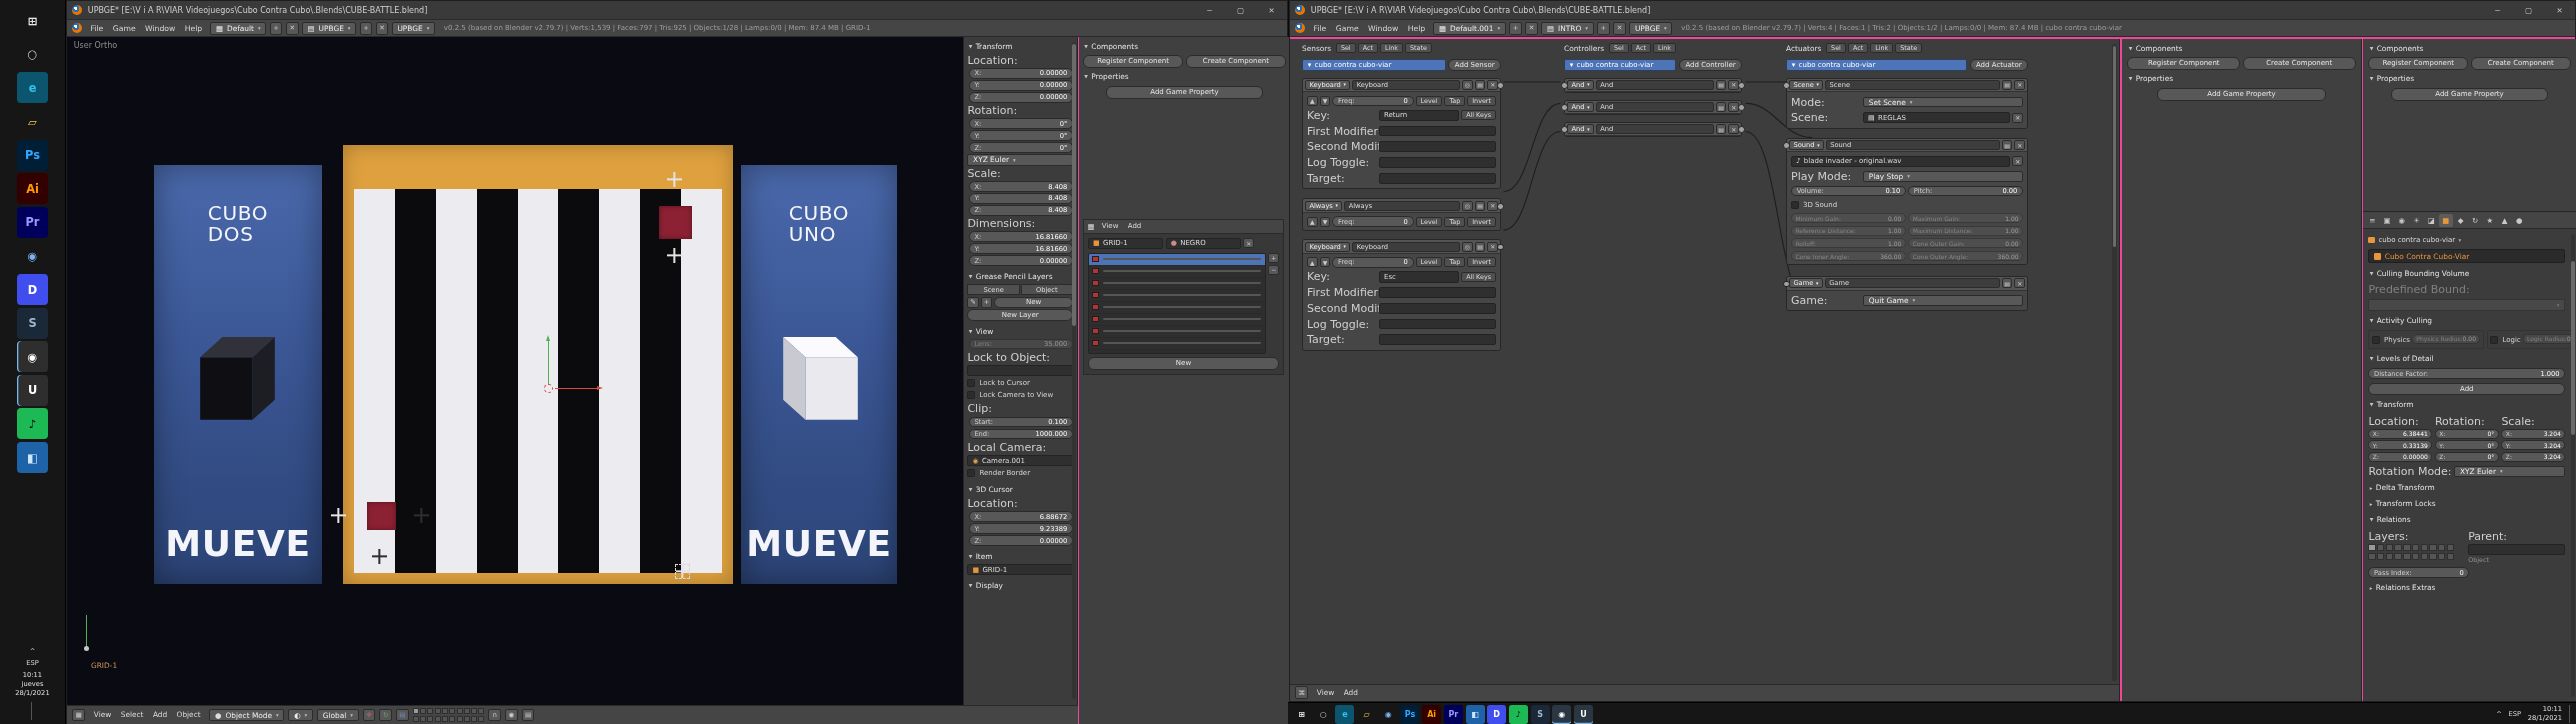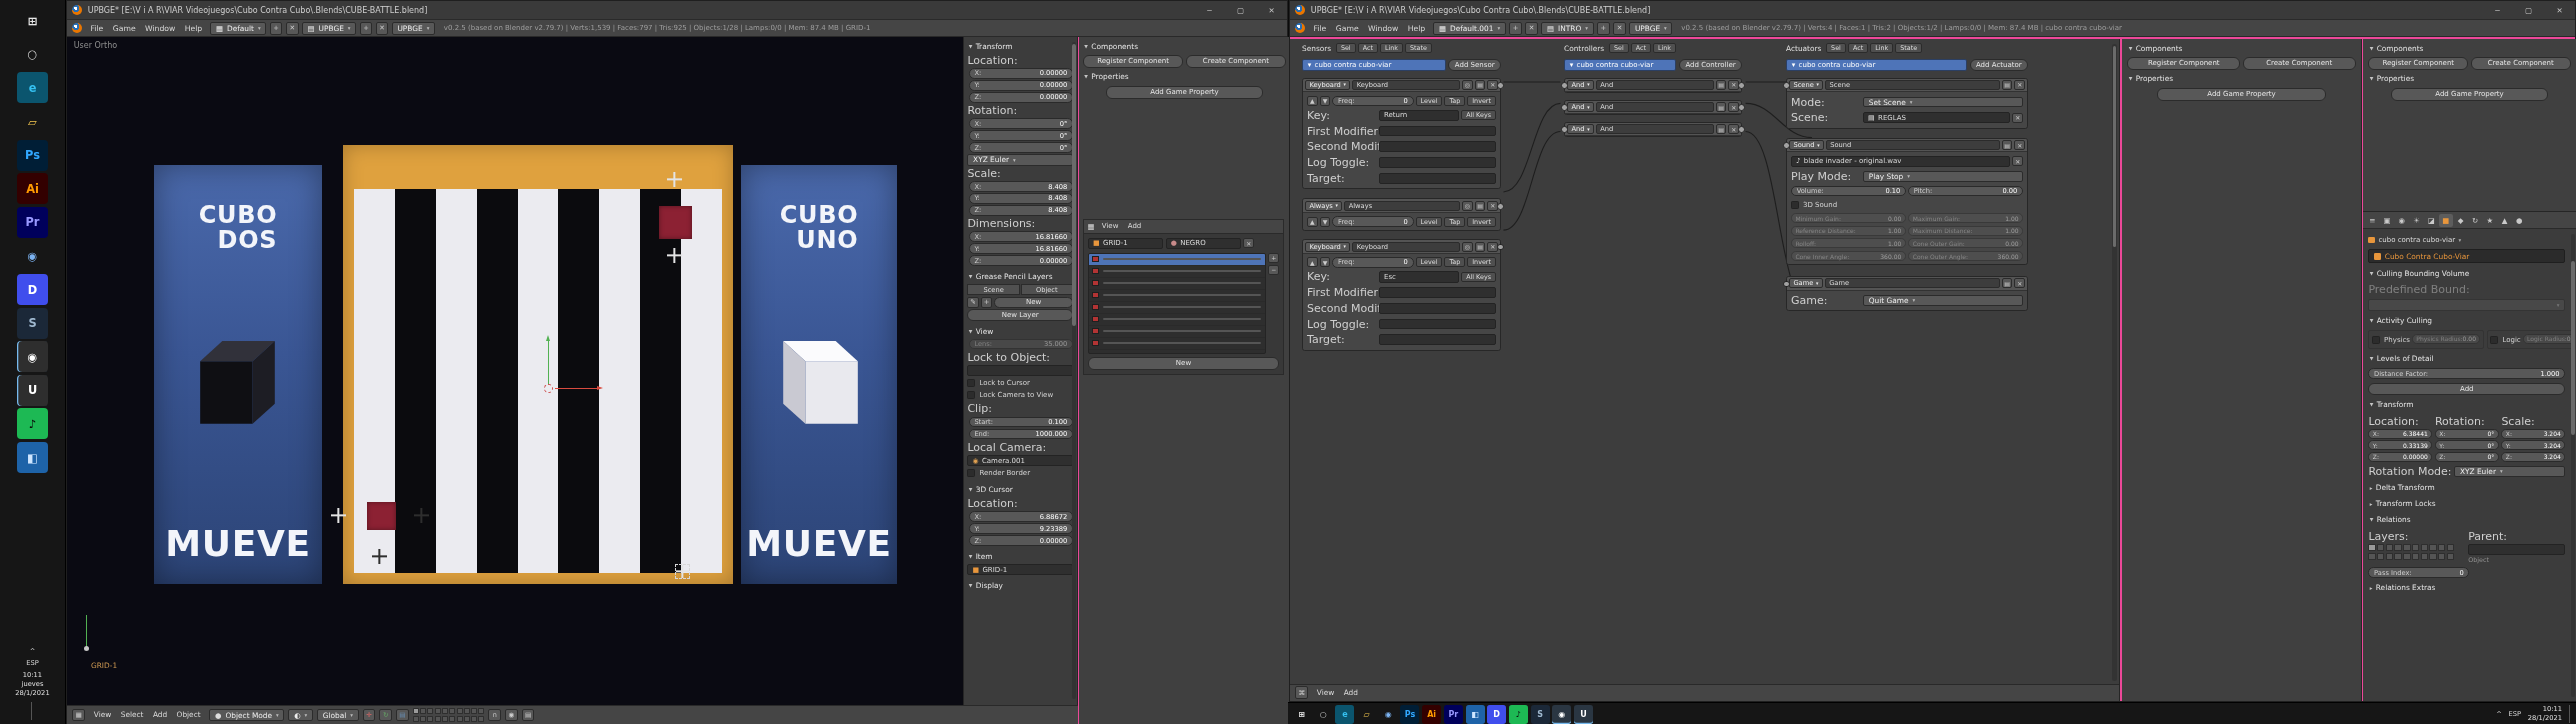--- a/index.html
+++ b/index.html
@@ -72,21 +72,21 @@
   
   #lw{left:66px;top:0;width:1222px;height:725px}
   #lw-main{position:absolute;top:36px;left:0;right:0;bottom:0}
   .viewport{position:absolute;left:0;top:0;width:897px;height:669px;background:var(--viewport_bg);overflow:hidden;border-right:0.7px solid #262626}
   .vp-label{position:absolute;left:6.7px;top:4px;font-size:8px;color:#8e8e8e}
   .vp-obj{position:absolute;left:24px;top:624px;font-size:7.4px;color:#cf9a52}
   .axis-mini{position:absolute;left:19px;top:578px;width:1.3px;height:32px;background:var(--axis_green)}
   .axis-mini::after{content:"";position:absolute;left:-2px;bottom:-4px;width:5.4px;height:5.4px;border-radius:50%;background:#c8c8c8}
 
   .gpanel{position:absolute;background:linear-gradient(180deg,var(--panel_blue_top) 0%,#3a5694 45%,var(--panel_blue_bottom) 100%);box-shadow:inset 0 0 31px rgba(0,0,0,.38);display:flex;flex-direction:column;align-items:center;justify-content:space-between;padding:38px 0 20px}
-  .gtitle{font-size:24px;font-weight:bold;color:#f3f5fa;line-height:1.04;text-align:right;letter-spacing:0.7px}
+  .gtitle{font-size:20px;font-weight:normal;color:#f3f5fa;line-height:1.04;text-align:left;letter-spacing:0.7px}
   .gbottom{font-size:36px;font-weight:bold;color:#f3f5fa;letter-spacing:0.7px}
   .board{position:absolute;background:var(--board_orange);box-shadow:inset 0 0 20px rgba(0,0,0,.25)}
   .stripes{position:absolute;left:11.4px;top:44px;right:11.4px;bottom:10.7px;display:flex}
   .stripe{flex:1}
   .stripe.sw{background:var(--stripe_white)}
   .stripe.sb{background:var(--stripe_black)}
   .mq{position:absolute;background:var(--maroon);box-shadow:inset 0 0 5.4px rgba(0,0,0,.4)}
   .plus{position:absolute;width:14.8px;height:14.8px}
   .plus::before{content:"";position:absolute;left:50%;top:0;bottom:0;width:1.3px;background:#e4e4e4;transform:translateX(-50%)}
   .plus::after{content:"";position:absolute;top:50%;left:0;right:0;height:1.3px;background:#e4e4e4;transform:translateY(-50%)}

